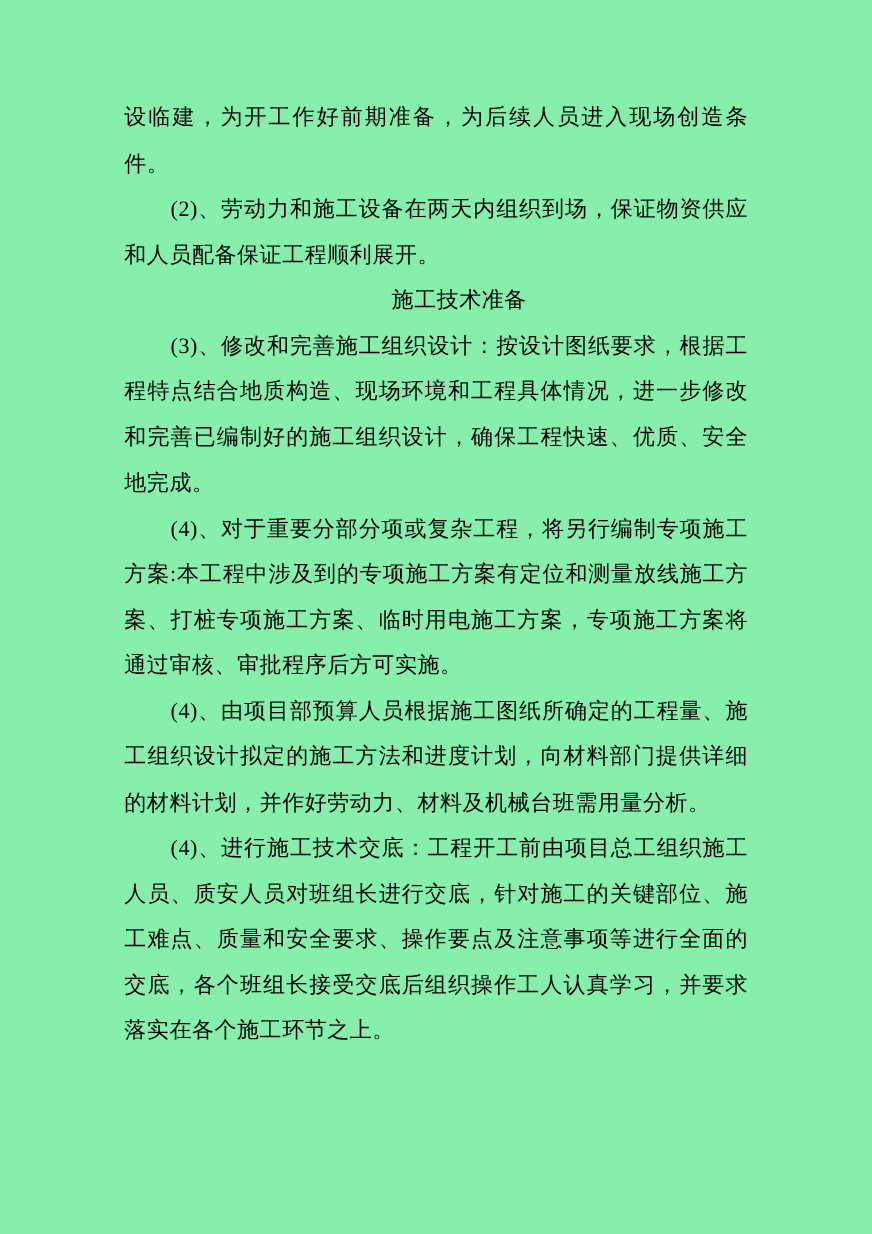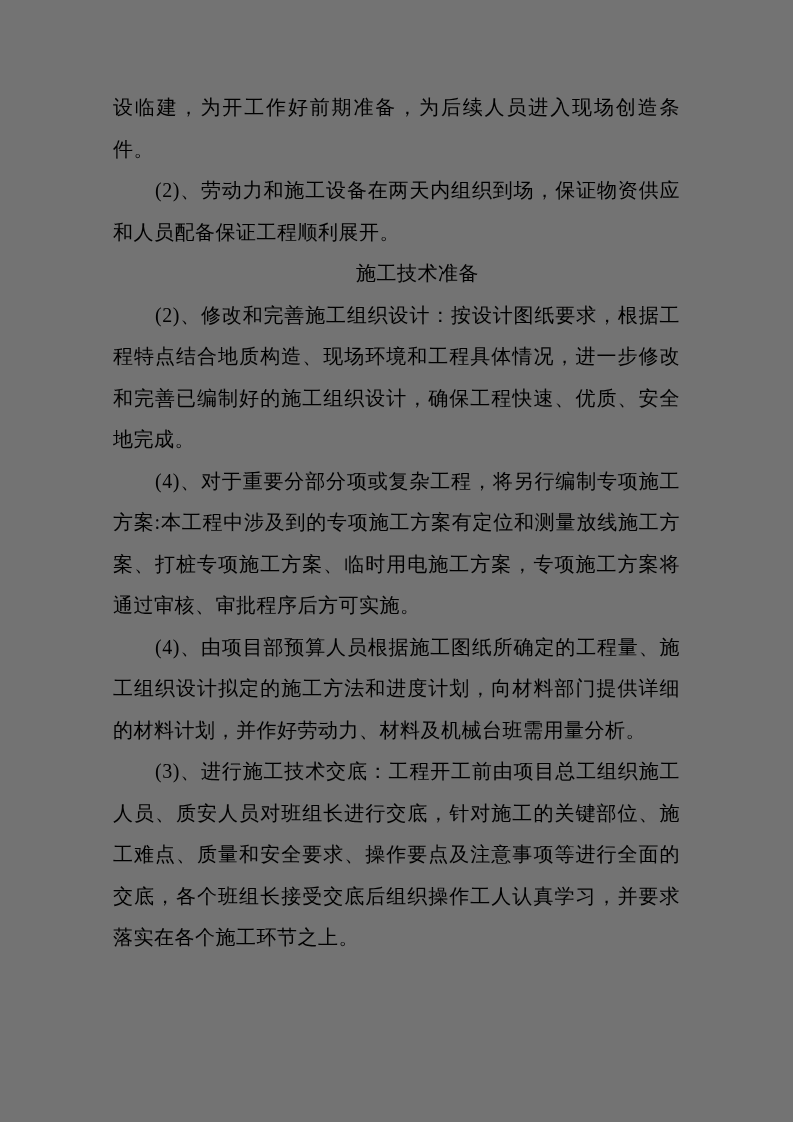--- a/index.html
+++ b/index.html
@@ -4,21 +4,21 @@
 <style>
   * { margin: 0; padding: 0; box-sizing: border-box; }
   html, body {
     background: #ffffff;
     font-family: "Liberation Serif", "DejaVu Serif", serif;
   }
   .page {
     position: relative;
     width: 793px;
     height: 1122px;
-    background: #737373;
+    background: #86efac;
     overflow: hidden;
     color: #000000;
   }
   .content {
     position: absolute;
     left: 113px;
     top: 87px;
     width: 567px;
   }
   .para {
@@ -48,18 +48,18 @@
   }
 </style>
 </head>
 <body>
 
 <div class="page">
   <div class="content">
     <p class="para">设临建，为开工作好前期准备，为后续人员进入现场创造条件。</p>
     <p class="para indent">(2)、劳动力和施工设备在两天内组织到场，保证物资供应和人员配备保证工程顺利展开。</p>
     <p class="para indent heading">施工技术准备</p>
-    <p class="para indent">(2)、修改和完善施工组织设计：按设计图纸要求，根据工程特点结合地质构造、现场环境和工程具体情况，进一步修改和完善已编制好的施工组织设计，确保工程快速、优质、安全地完成。</p>
+    <p class="para indent">(3)、修改和完善施工组织设计：按设计图纸要求，根据工程特点结合地质构造、现场环境和工程具体情况，进一步修改和完善已编制好的施工组织设计，确保工程快速、优质、安全地完成。</p>
     <p class="para indent">(4)、对于重要分部分项或复杂工程，将另行编制专项施工方案:本工程中涉及到的专项施工方案有定位和测量放线施工方案、打桩专项施工方案、临时用电施工方案，专项施工方案将通过审核、审批程序后方可实施。</p>
     <p class="para indent">(4)、由项目部预算人员根据施工图纸所确定的工程量、施工组织设计拟定的施工方法和进度计划，向材料部门提供详细的材料计划，并作好劳动力、材料及机械台班需用量分析。</p>
-    <p class="para indent">(3)、进行施工技术交底：工程开工前由项目总工组织施工人员、质安人员对班组长进行交底，针对施工的关键部位、施工难点、质量和安全要求、操作要点及注意事项等进行全面的交底，各个班组长接受交底后组织操作工人认真学习，并要求落实在各个施工环节之上。</p>
+    <p class="para indent">(4)、进行施工技术交底：工程开工前由项目总工组织施工人员、质安人员对班组长进行交底，针对施工的关键部位、施工难点、质量和安全要求、操作要点及注意事项等进行全面的交底，各个班组长接受交底后组织操作工人认真学习，并要求落实在各个施工环节之上。</p>
   </div>
 </div>
 
 </body></html>

